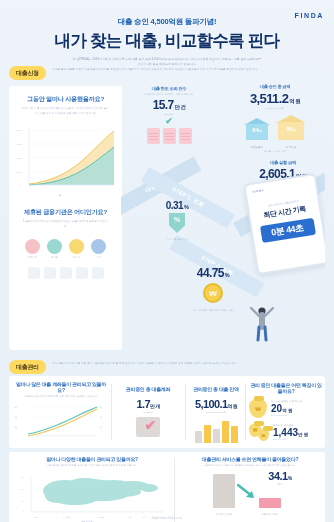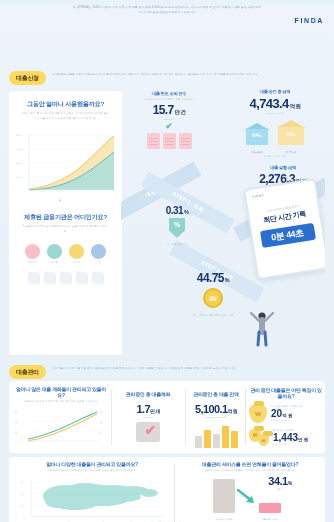--- a/index.html
+++ b/index.html
@@ -159,20 +159,22 @@
   }
   .divider { position:absolute; width:1px; background:#e3ecf4; }
 </style>
 </head>
 <body>
 
 <div class="page">
 
   <div class="header">
     <div class="brand">FINDA</div>
+    <div class="kicker">대출 승인 4,500억원 돌파기념!</div>
+    <div class="headline">내가 찾는 대출, 비교할수록 핀다</div>
     <div class="subcopy">핀다(FINDA)는 2018년 서비스 시작 이후 누적 대출 승인 금액 4,500억원을 돌파하였습니다. 사용자가 직접 비교하고 선택하는 대출 중개 플랫폼으로서, 더 나은 금융 경험을 만들어가고 있습니다.</div>
   </div>
 
   <div class="section">
     <div class="sec-head">
       <div class="sec-badge">대출신청</div>
       <div class="sec-note">핀다를 통해 대출을 신청한 사용자들의 데이터를 분석했습니다. 대출 한도 조회부터 실행까지 이어지는 과정에서 사용자들이 어떤 조건으로 대출을 받았는지 살펴보았습니다.</div>
     </div>
 
     <div class="b1">
@@ -267,21 +269,21 @@
           <div style="display:flex;justify-content:center;gap:3px;margin-top:2px;">
             <div class="doc"></div>
             <div class="doc"></div>
             <div class="doc"></div>
           </div>
         </div>
 
         <div class="stat" style="left:100px; top:2px; width:108px;">
           <div class="lbl">대출 승인 총 금액</div>
           <div class="big" style="font-size:13px;">
-            <span>4,743.4</span><em>억 원</em>
+            <span>3,511.2</span><em>억 원</em>
           </div>
           <div class="tiny">474,336,94,000원</div>
 
           <div style="display:flex;justify-content:center;align-items:flex-end;gap:6px;margin-top:5px;">
             <div>
               <div class="bank">
                 <div class="roof" style="border-bottom:7px solid #8fd0e8;"></div>
                 <div class="body" style="background:#a6dcef;"></div>
                 <div class="num"><span>64</span><em>개</em></div>
               </div>
@@ -295,21 +297,21 @@
               </div>
               <div style="font-size:2.6px;color:#8fa9c6;text-align:center;margin-top:1px;">저축은행</div>
             </div>
           </div>
           <div style="font-size:2.4px;color:#b2c1d1;margin-top:1px;">캐피탈 · 카드사 포함</div>
         </div>
 
         <div class="stat" style="left:118px; top:78px; width:88px;">
           <div class="lbl">대출 실행 금액</div>
           <div class="big">
-            <span>2,276.3</span><em>억 원</em>
+            <span>2,605.1</span><em>억 원</em>
           </div>
           <div class="tiny">155,153,220원</div>
           <div style="margin-top:2px">
             <div class="moneybag"><span class="w">₩</span></div>
           </div>
         </div>
 
         <div class="stat" style="left:28px; top:116px; width:56px;">
           <div class="big" style="font-size:10px;">
             <span>0.31</span><em>%</em>

